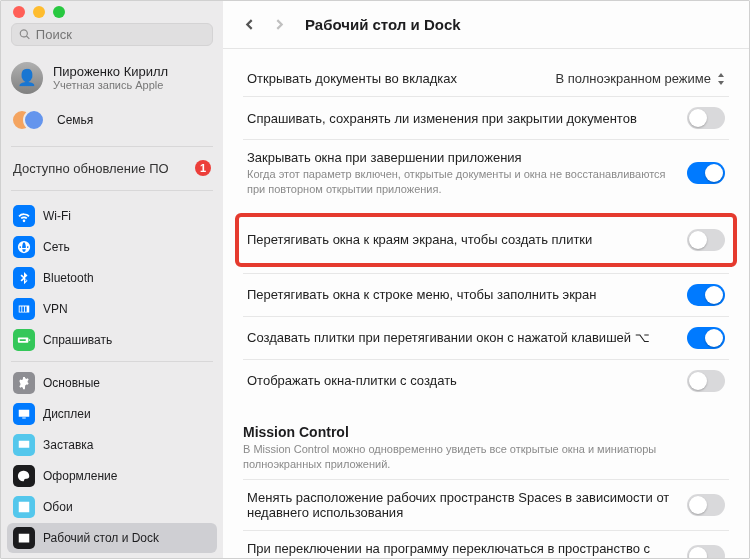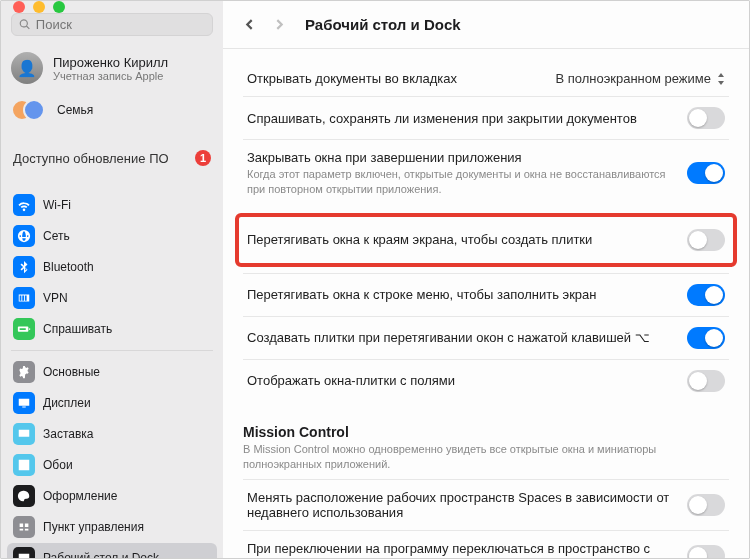--- a/index.html
+++ b/index.html
@@ -156,42 +156,34 @@
         </div>
         <div class="nav-item">
           <div class="nav-icon" style="background:#54c7ec">
             <svg viewBox="0 0 16 16">
               <path d="M2 3h12v8H2zm2 2l2 4 2-3 3 5H3z"></path>
             </svg>
           </div>
           <div class="nav-label">Заставка</div>
         </div>
         <div class="nav-item">
+          <div class="nav-icon" style="background:#1c1c1e">
+            <svg viewBox="0 0 16 16">
+              <path d="M8 2a6 6 0 016 6c0 2-1 3-3 3h-1a2 2 0 00-2 2c0 1-1 1-1 1a6 6 0 110-12z"></path>
+            </svg>
+          </div>
+          <div class="nav-label">Оформление</div>
+        </div>
+        <div class="nav-item">
           <div class="nav-icon" style="background:#54c7ec">
             <svg viewBox="0 0 16 16">
               <path d="M2 2h12v12H2zm2 7l2-3 2 2 3-4 1 7H4z"></path>
             </svg>
           </div>
           <div class="nav-label">Обои</div>
-        </div>
-        <div class="nav-item">
-          <div class="nav-icon" style="background:#1c1c1e">
-            <svg viewBox="0 0 16 16">
-              <path d="M8 2a6 6 0 016 6c0 2-1 3-3 3h-1a2 2 0 00-2 2c0 1-1 1-1 1a6 6 0 110-12z"></path>
-            </svg>
-          </div>
-          <div class="nav-label">Оформление</div>
-        </div>
-        <div class="nav-item">
-          <div class="nav-icon" style="background:#8e8e93">
-            <svg viewBox="0 0 16 16">
-              <path d="M3 4h4v4H3zm6 0h4v4H9zM3 10h4v2H3zm6 0h4v2H9z"></path>
-            </svg>
-          </div>
-          <div class="nav-label">Пункт управления</div>
         </div>
         <div class="nav-item selected">
           <div class="nav-icon" style="background:#1c1c1e">
             <svg viewBox="0 0 16 16">
               <path d="M2 3h12v10H2zm1 7h10v2H3z"></path>
             </svg>
           </div>
           <div class="nav-label">Рабочий стол и Dock</div>
         </div>
       </div>
@@ -263,21 +255,21 @@
       <div class="row">
         <div class="row-main">
             <div class="row-label">Создавать плитки при перетягивании окон с нажатой клавишей ⌥</div>
           </div>
         <div class="toggle on">
             <div class="knob"></div>
           </div>
       </div>
       <div class="row">
         <div class="row-main">
-            <div class="row-label">Отображать окна-плитки с полями</div>
+            <div class="row-label">Отображать окна-плитки с создать</div>
           </div>
         <div class="toggle off">
             <div class="knob"></div>
           </div>
       </div>
 
       <div class="section-gap"></div>
       <div class="section-title">Mission Control</div>
       <div class="section-sub">В Mission Control можно одновременно увидеть все открытые окна и миниатюры полноэкранных приложений.</div>
 

